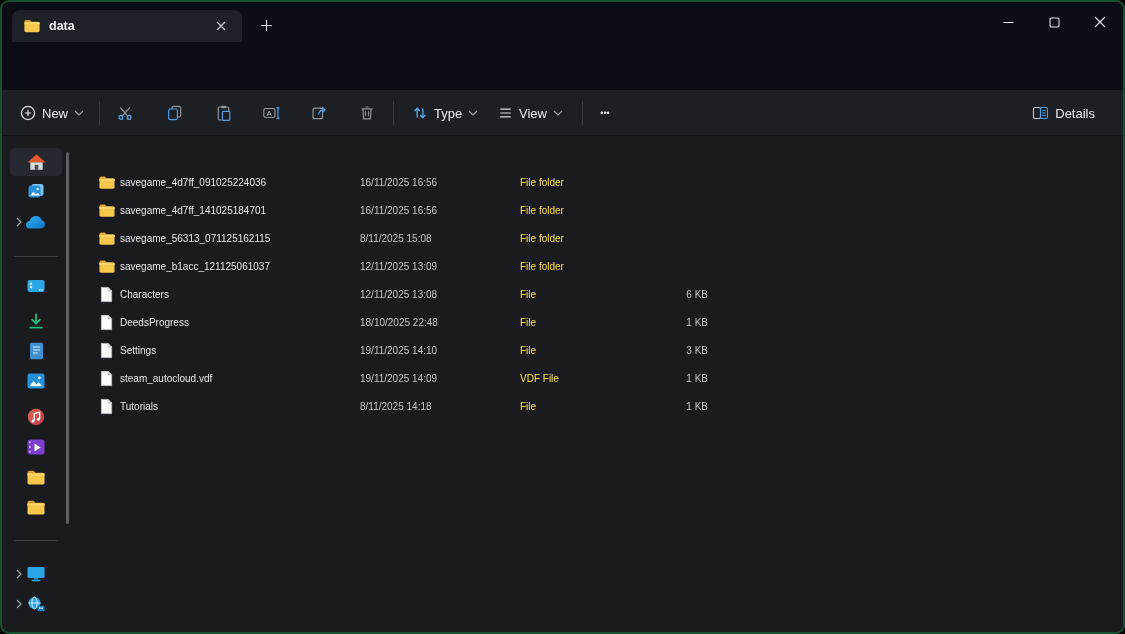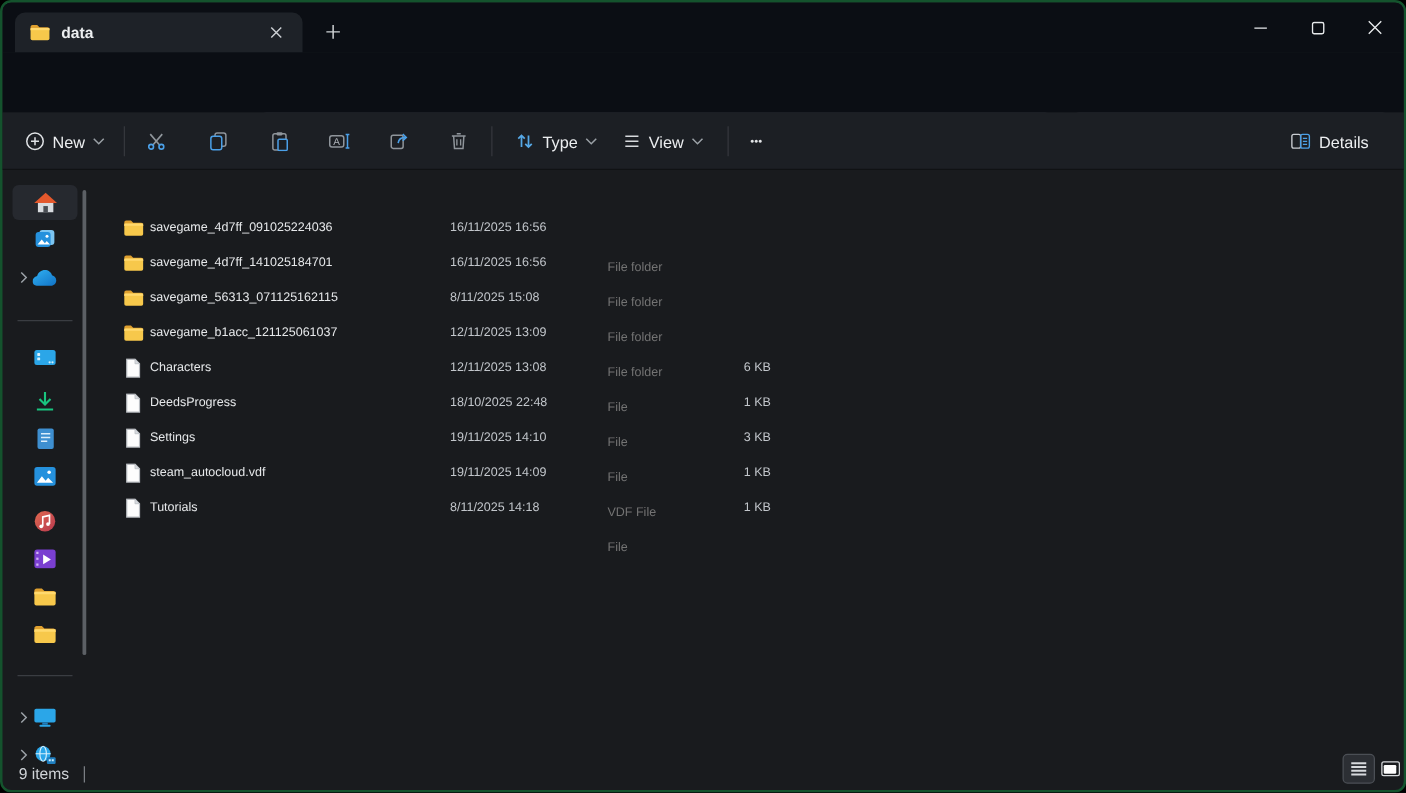--- a/index.html
+++ b/index.html
@@ -55,22 +55,22 @@
   .col-label { position:absolute; top:5px; color:#c9ced3; font-size:12.5px; }
   .col-sep { position:absolute; top:6px; width:1px; height:17px; background:#3c4046; }
   .sort-caret { position:absolute; left:143px; top:-1px; }
   .rows { position:absolute; left:0; top:32px; width:100%; }
   .filerow { position:relative; height:28px; }
   .filerow span { position:absolute; top:50%; transform:translateY(-50%); font-size:10px; white-space:nowrap; }
   .f-icon { position:absolute; left:20px; top:50%; transform:translateY(-50%); width:17px; height:17px;
             display:flex; align-items:center; justify-content:center; }
   .f-name { left:42px; color:#e6e8ea; }
   .f-date { left:282px; color:#c2c6cb; }
-  .f-type { left:408px; color:#737373;margin-top:32px; }
-  .f-size { left:517px; width:61px; color:#c2c6cb; }
+  .f-type { left:442px; color:#fde047; }
+  .f-size { left:569px; width:61px; text-align:right; color:#c2c6cb; }
 
   
   .statusbar { position:absolute; left:0; bottom:0; width:100%; height:26px; display:flex; align-items:center; }
   .status-text { color:#cfd3d7; font-size:12.5px; margin-left:13px; }
   .status-div { width:1px; height:13px; background:#7a7e83; margin-left:12px; }
   .viewbtn-details { position:absolute; left:1072px; top:-3px; width:26px; height:24px; background:#2c2f34;
                      border:1px solid #4b4f55; border-radius:4px; display:flex; align-items:center; justify-content:center; }
   .viewbtn-large { position:absolute; left:1100px; top:-1px; width:20px; height:20px; display:flex; align-items:center; justify-content:center; }
   .thumb-icon { width:15px; height:12px; border:1px solid #d7dadd; border-radius:2px; padding:1.5px; }
   .thumb-icon div { width:100%; height:100%; background:#fdfdfd; border-radius:1px; }
@@ -537,28 +537,14 @@
             </svg>
           </span>
         <span class="f-name">Tutorials</span>
         <span class="f-date">8/11/2025 14:18</span>
         <span class="f-type">File</span>
         <span class="f-size">1 KB</span>
       </div>
     </div>
   </div>
 
-  <div class="statusbar">
-    <span class="status-text">9 items</span>
-    <span class="status-div"></span>
-    <div class="viewbtn-details">
-      <svg width="14" height="12" viewBox="0 0 14 12">
-          <path d="M1 1.5h12M1 4.5h12M1 7.5h12M1 10.5h12" stroke="#d7dadd" stroke-width="1.6" fill="none"></path>
-        </svg>
-    </div>
-    <div class="viewbtn-large">
-      <span class="thumb-icon">
-          <div></div>
-        </span>
-    </div>
-  </div>
 
 </div>
 
 </body></html>

